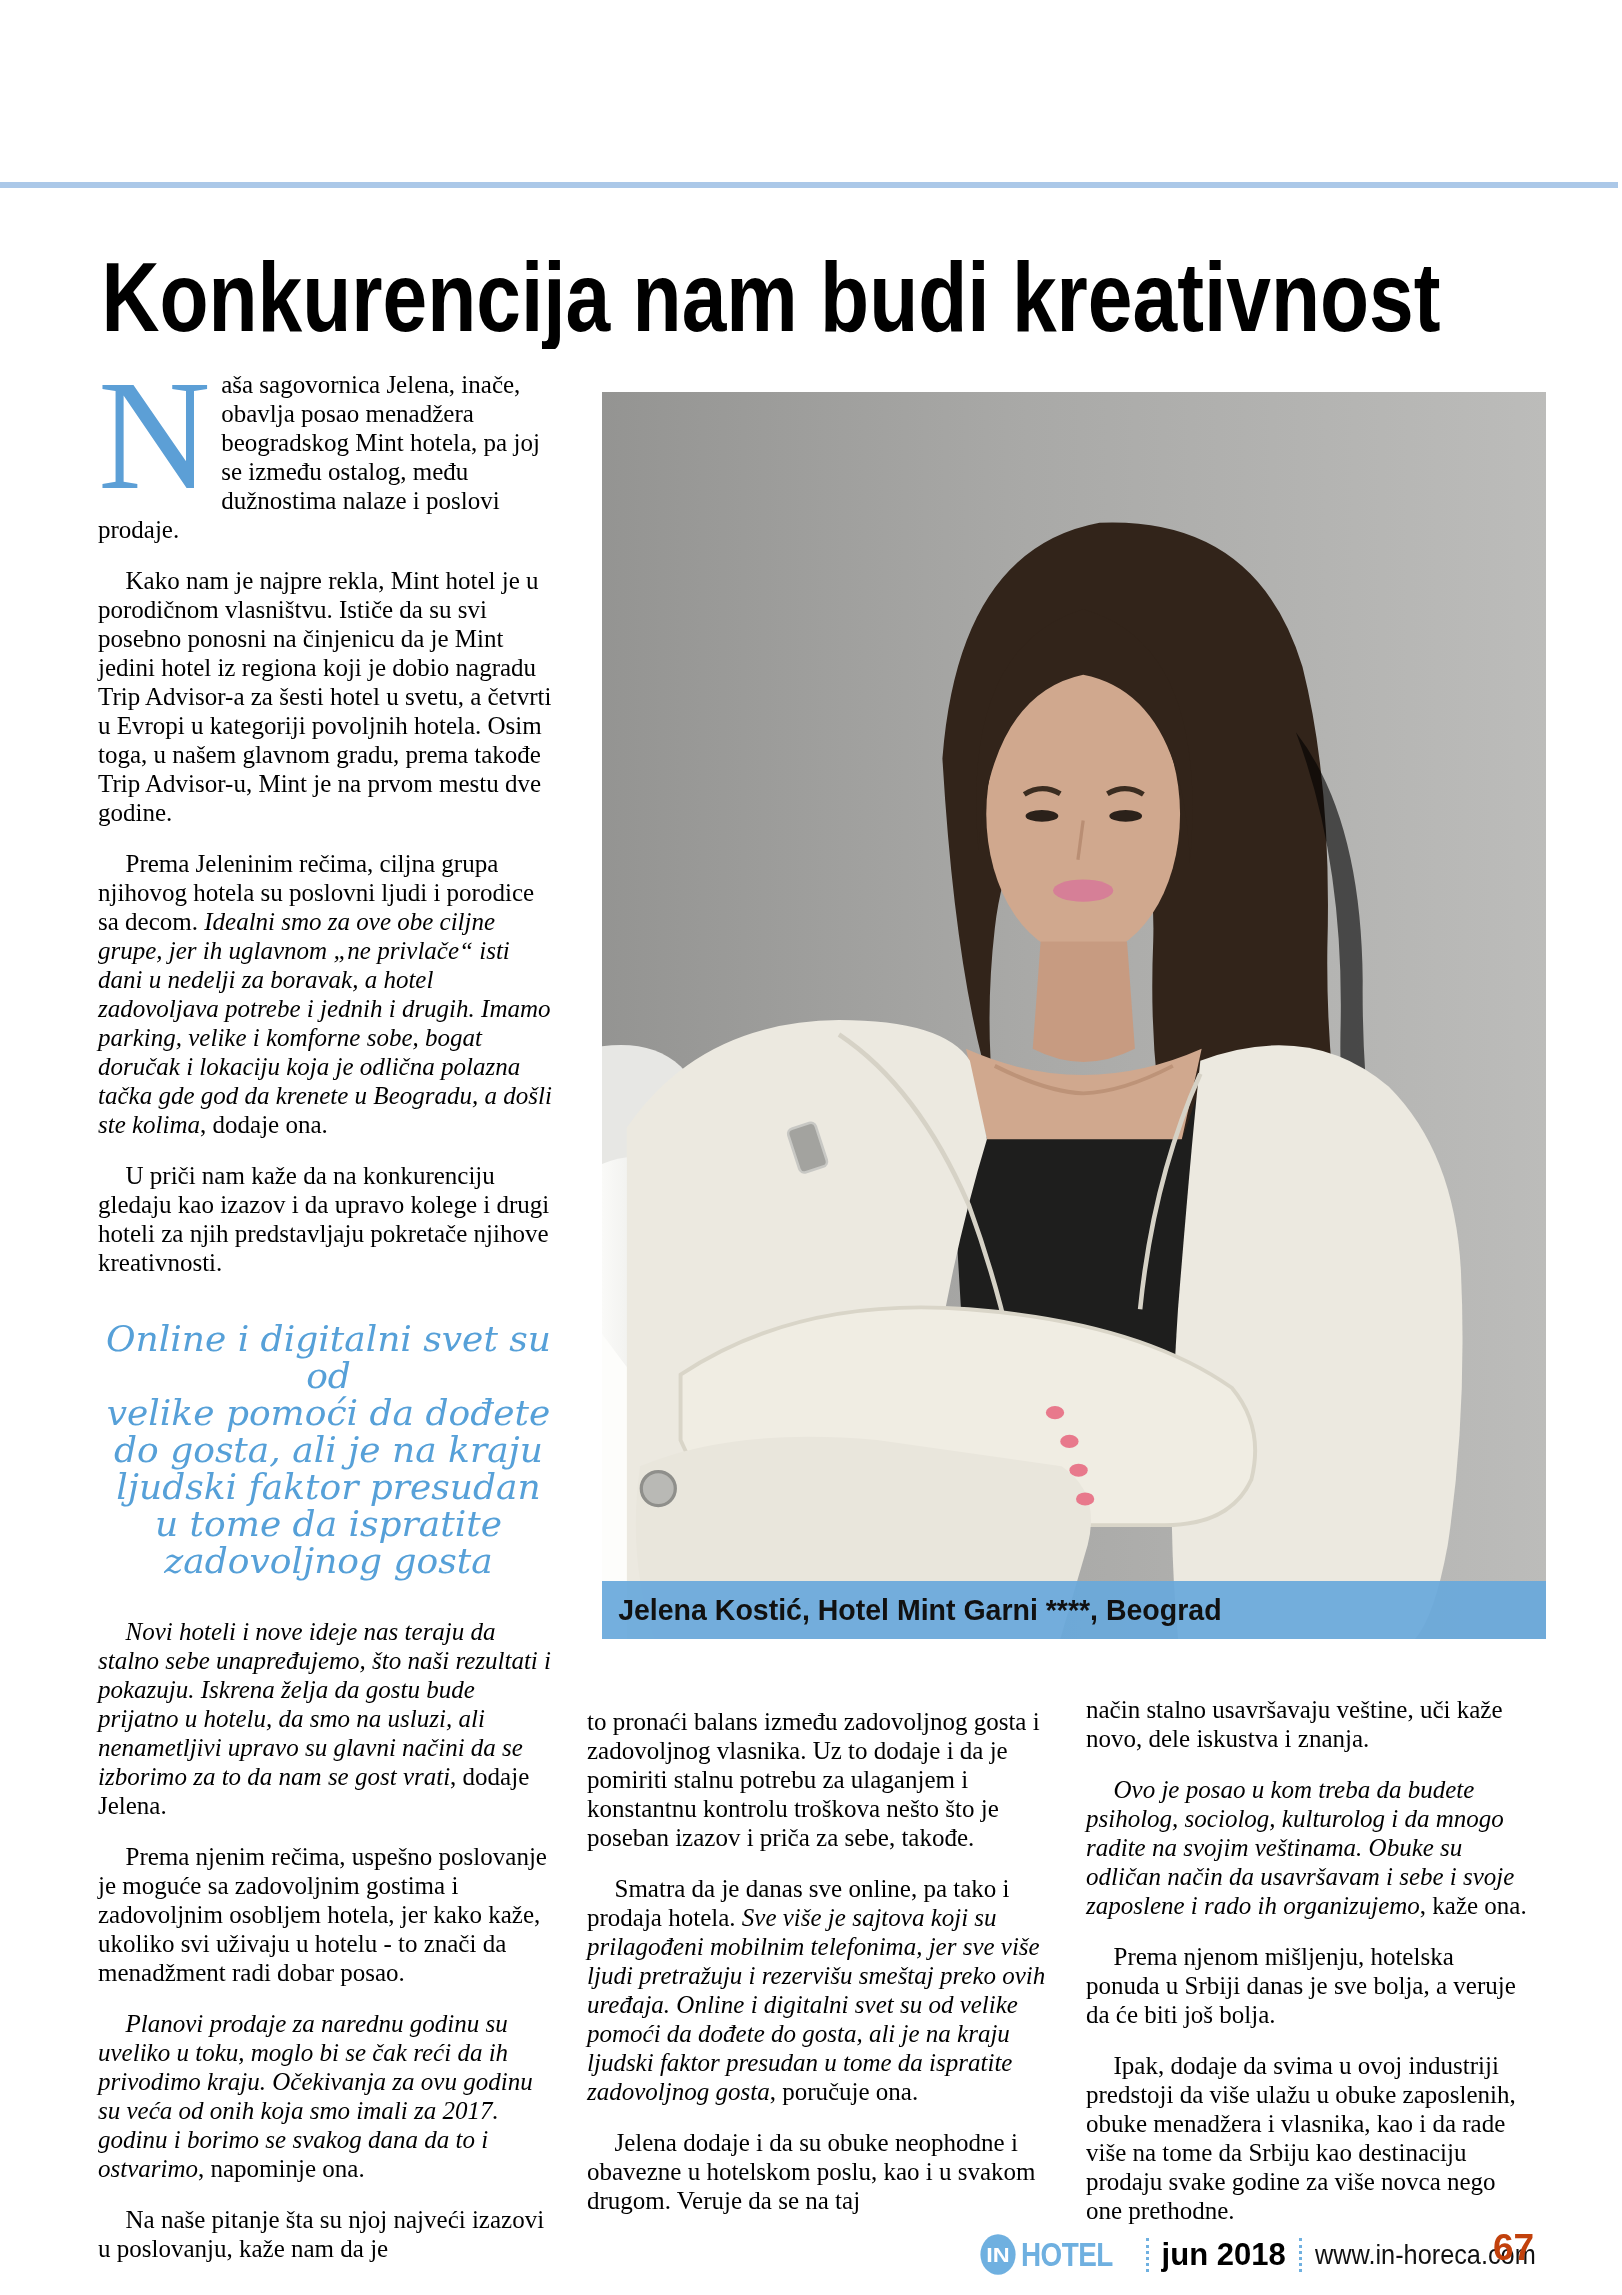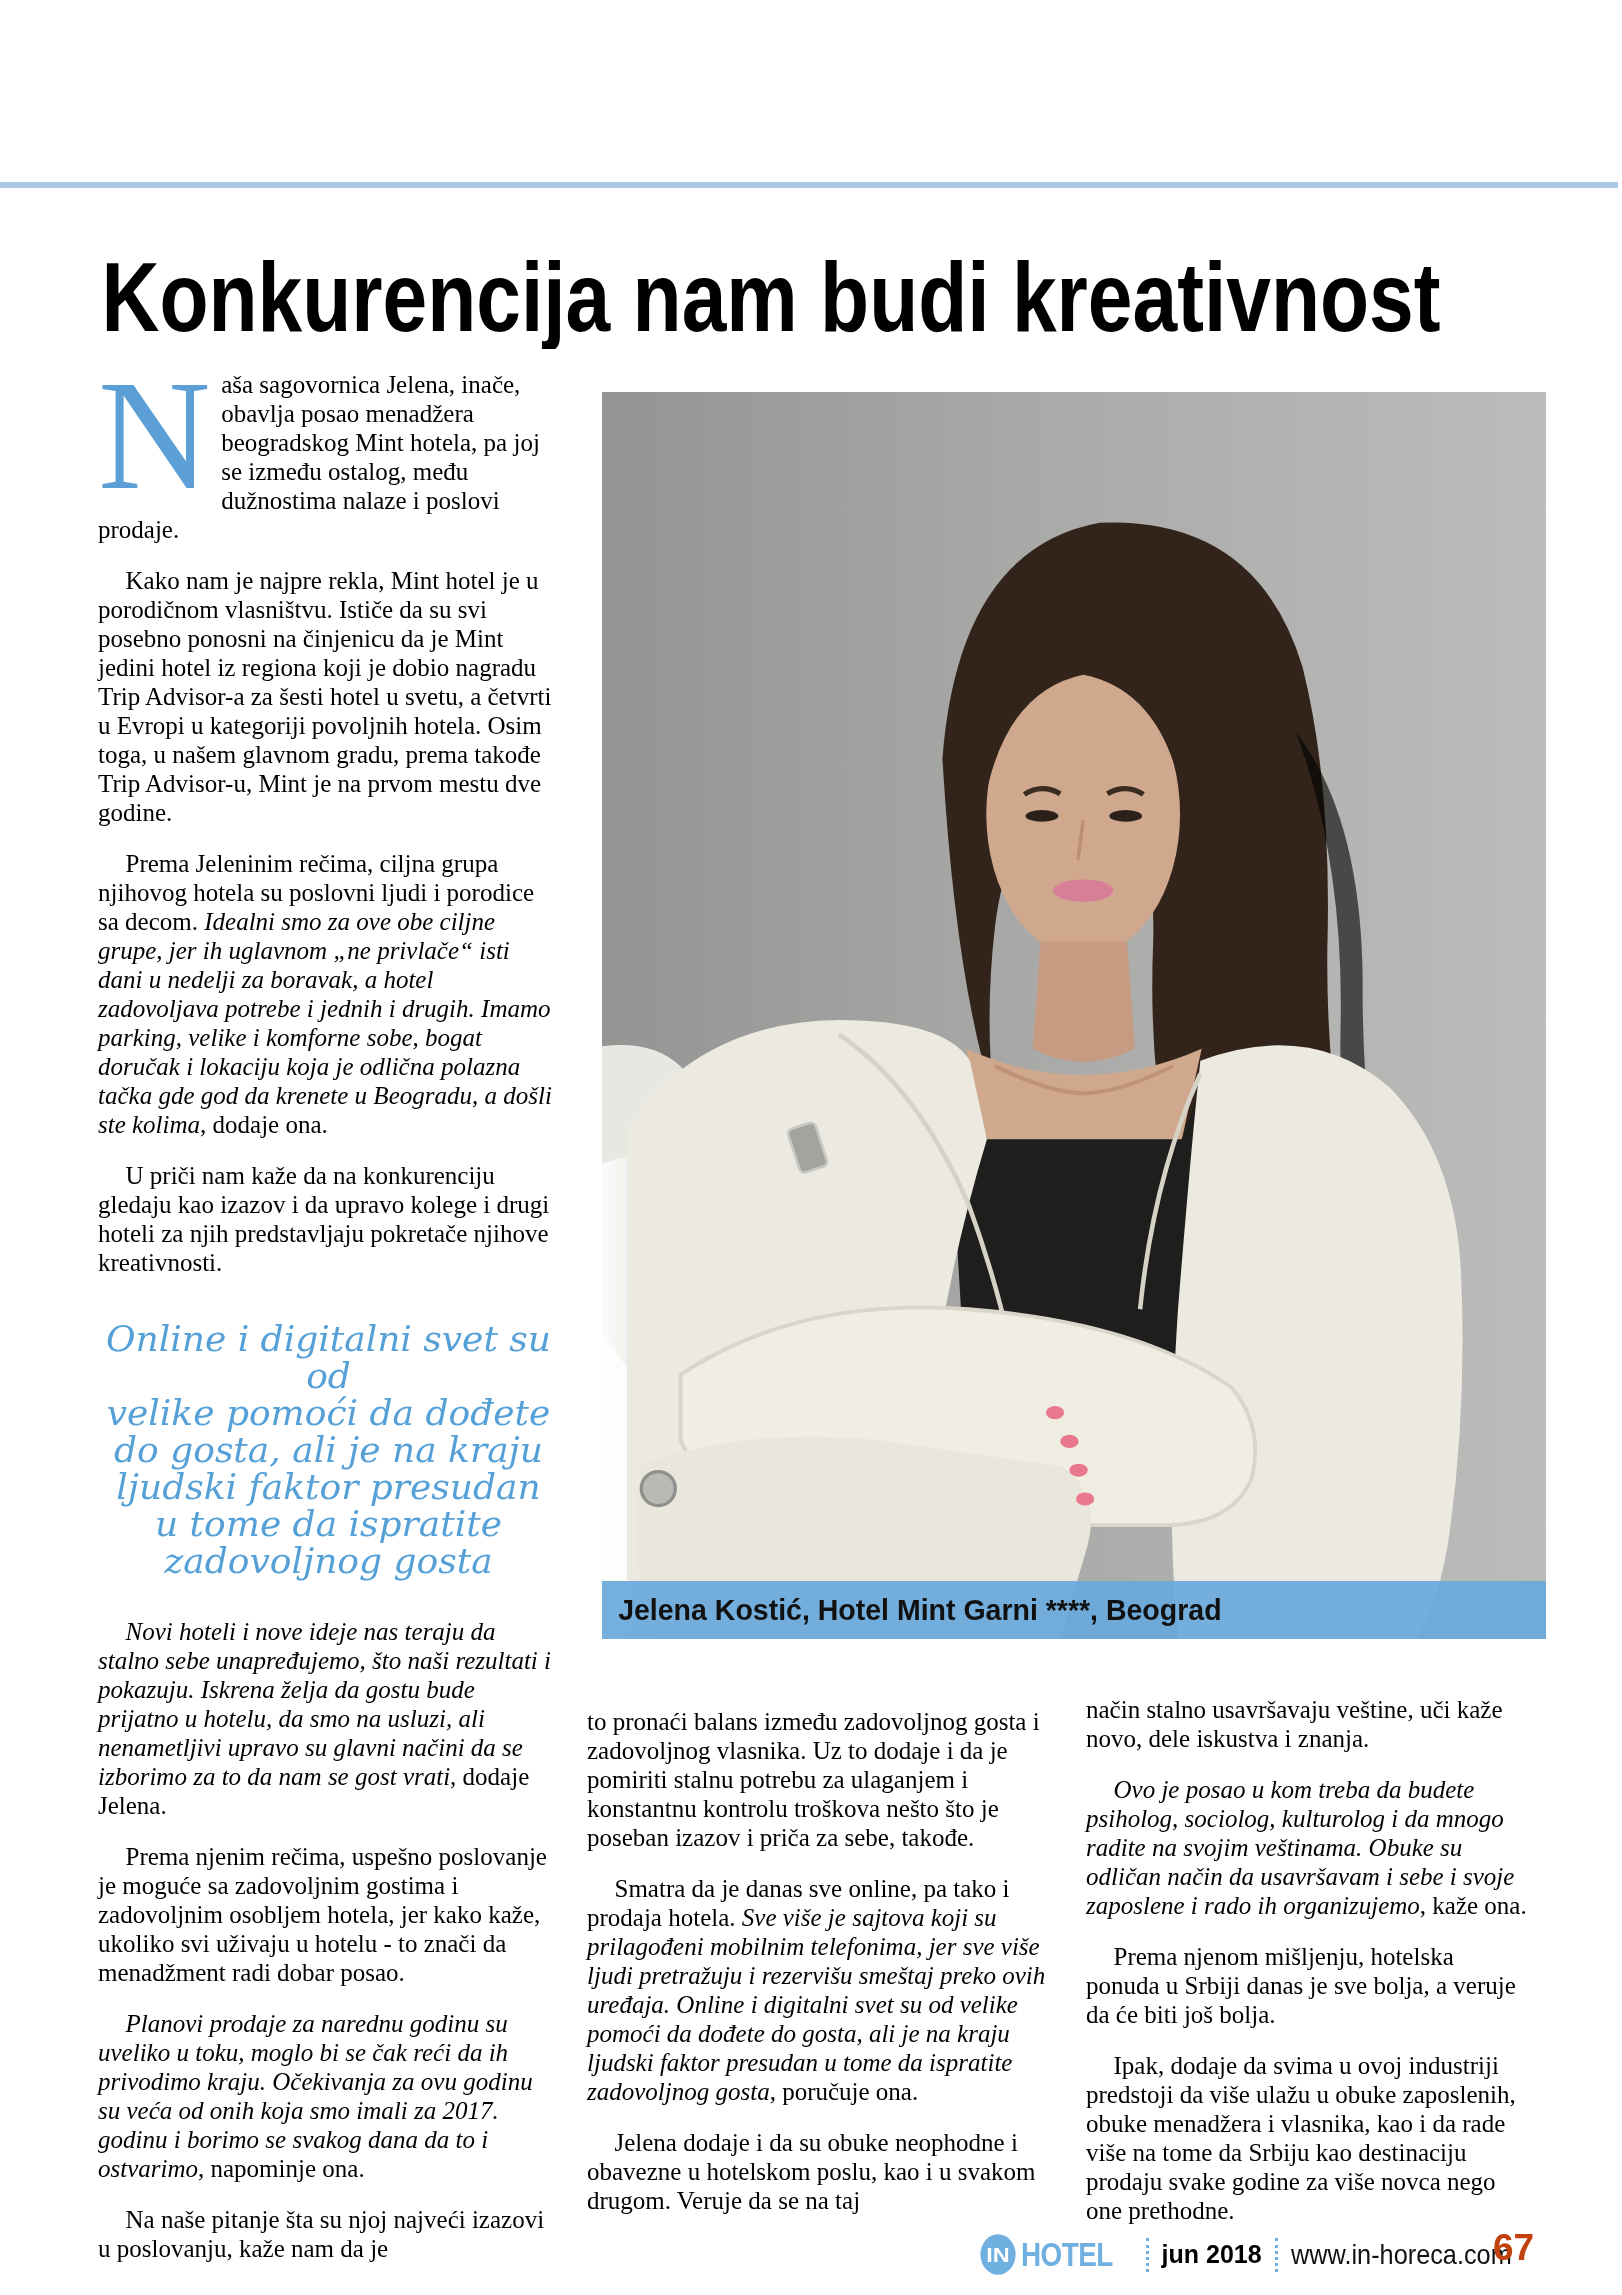--- a/index.html
+++ b/index.html
@@ -24,21 +24,21 @@
   .photo svg{position:absolute;left:0;top:0;}
   .caption-bar{position:absolute;left:0;bottom:0;width:100%;height:58px;background:var(--caption_bar);
                display:flex;align-items:center;}
   .caption-text{font-family:"Liberation Sans", sans-serif;font-weight:bold;font-size:30px;color:#111;
                 padding-left:17px;transform:scaleX(0.95);transform-origin:left center;white-space:nowrap;}
   .footer-left{position:absolute;left:979px;top:2231px;height:47px;display:flex;align-items:center;}
   .logo-hotel{font-family:"Liberation Sans", sans-serif;font-weight:bold;font-size:34px;
               color:var(--footer_blue);transform:scaleX(0.82);transform-origin:left center;
               letter-spacing:-0.7px;margin-left:3.9px;}
   .dotsep{width:0;height:34px;border-left:3.3px dotted var(--footer_blue);margin:0 13px;}
-  .footer-date{font-family:"Liberation Sans", sans-serif;font-weight:bold;font-size:25px;color:#000;}
+  .footer-date{font-family:"Liberation Sans", sans-serif;font-weight:bold;font-size:31px;color:#000;}
   .footer-url{font-family:"Liberation Sans", sans-serif;font-size:27.5px;color:#111;
               transform:scaleX(0.92);transform-origin:left center;}
   .page-num{position:absolute;left:1493px;top:2227px;font-family:"Liberation Sans", sans-serif;
             font-weight:bold;font-size:37px;color:#c2410c;text-align:center;}
 </style>
 </head>
 <body>
 
 <div class="page">
 

